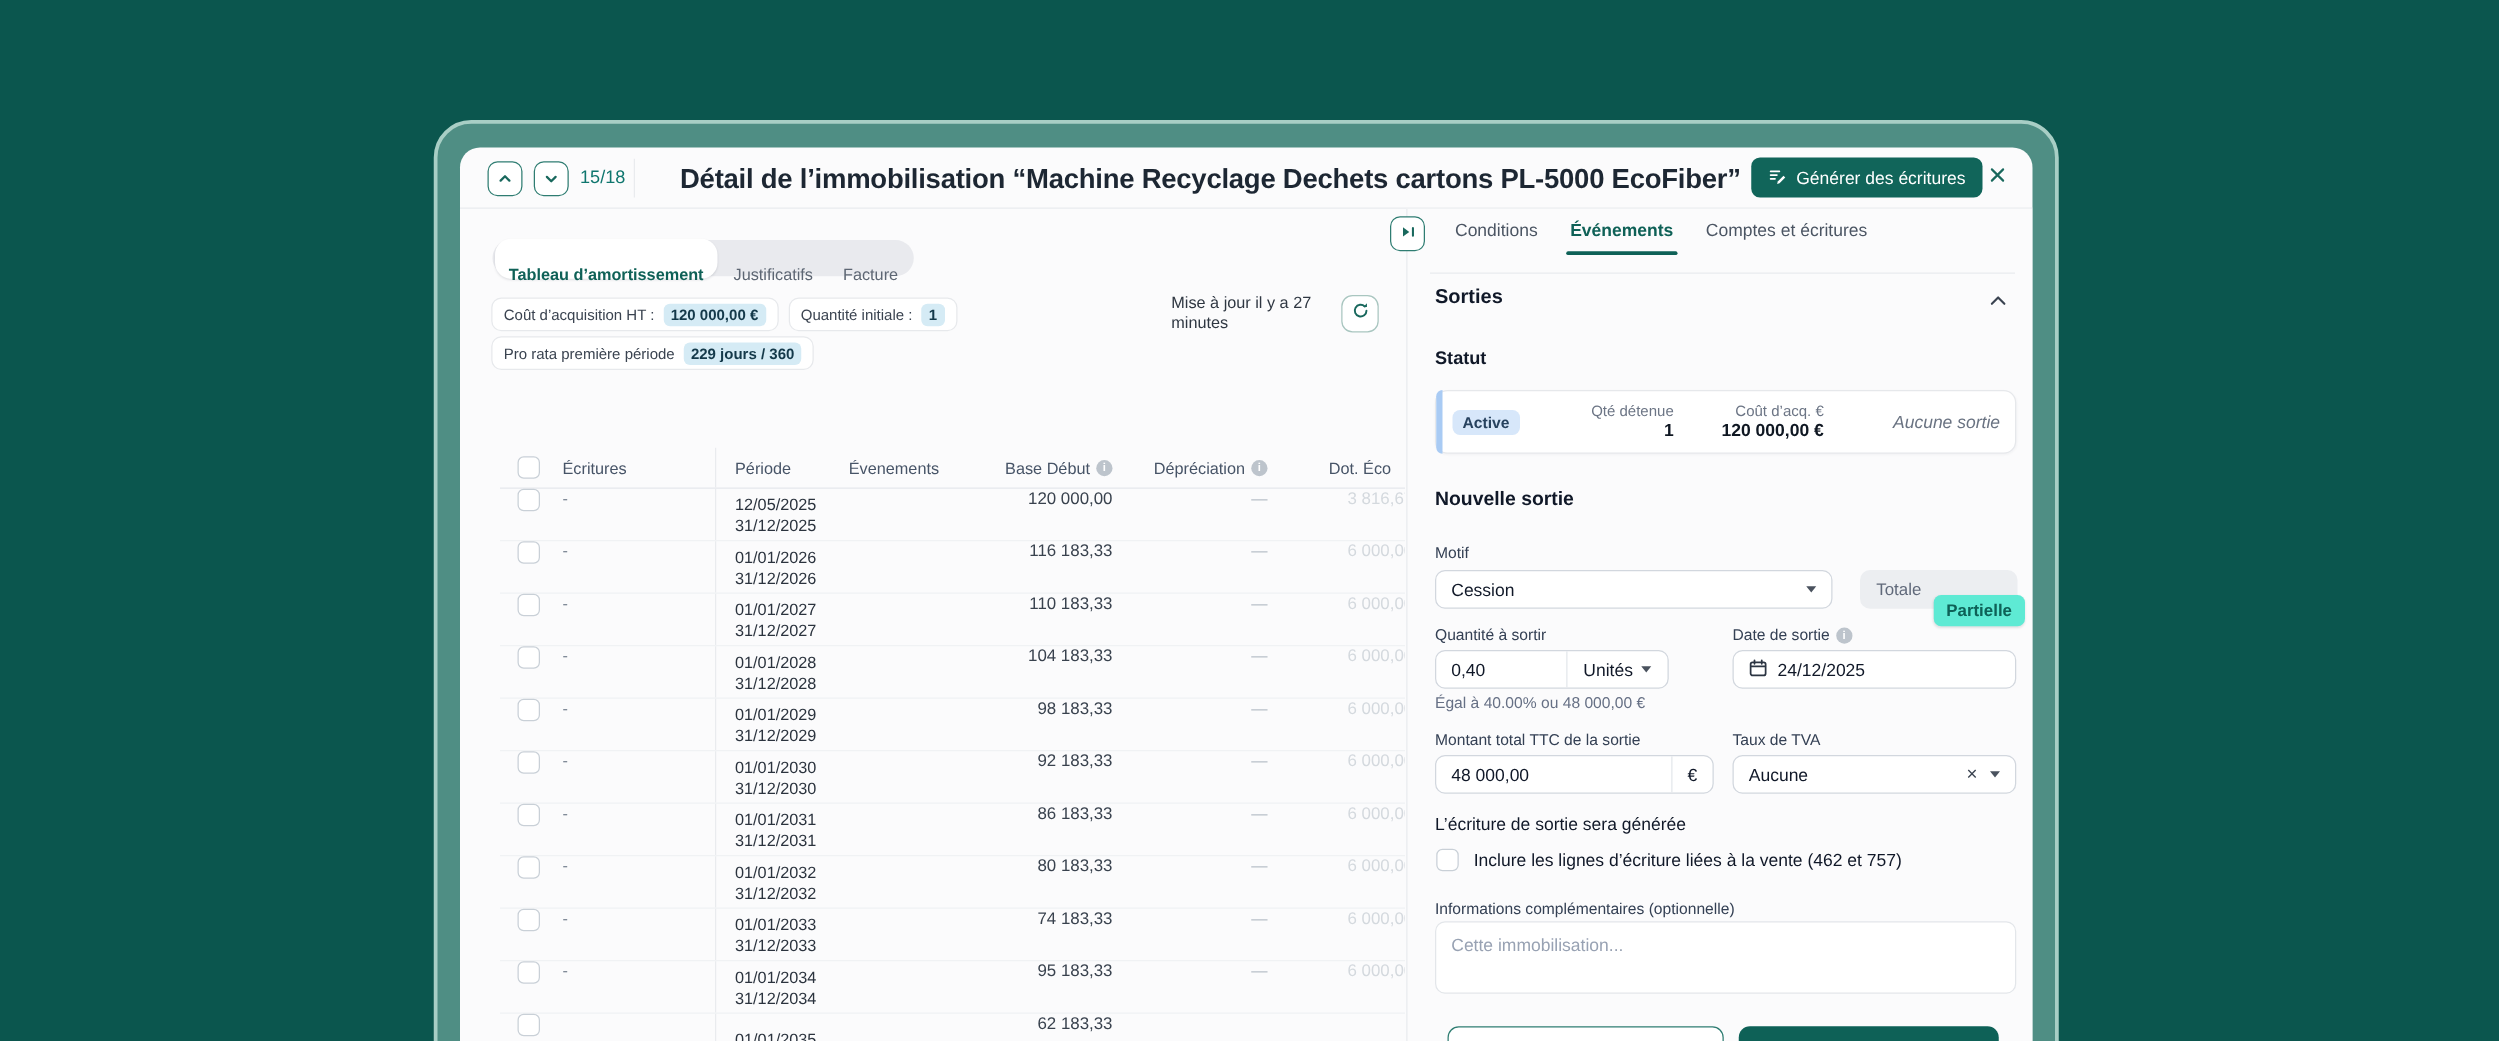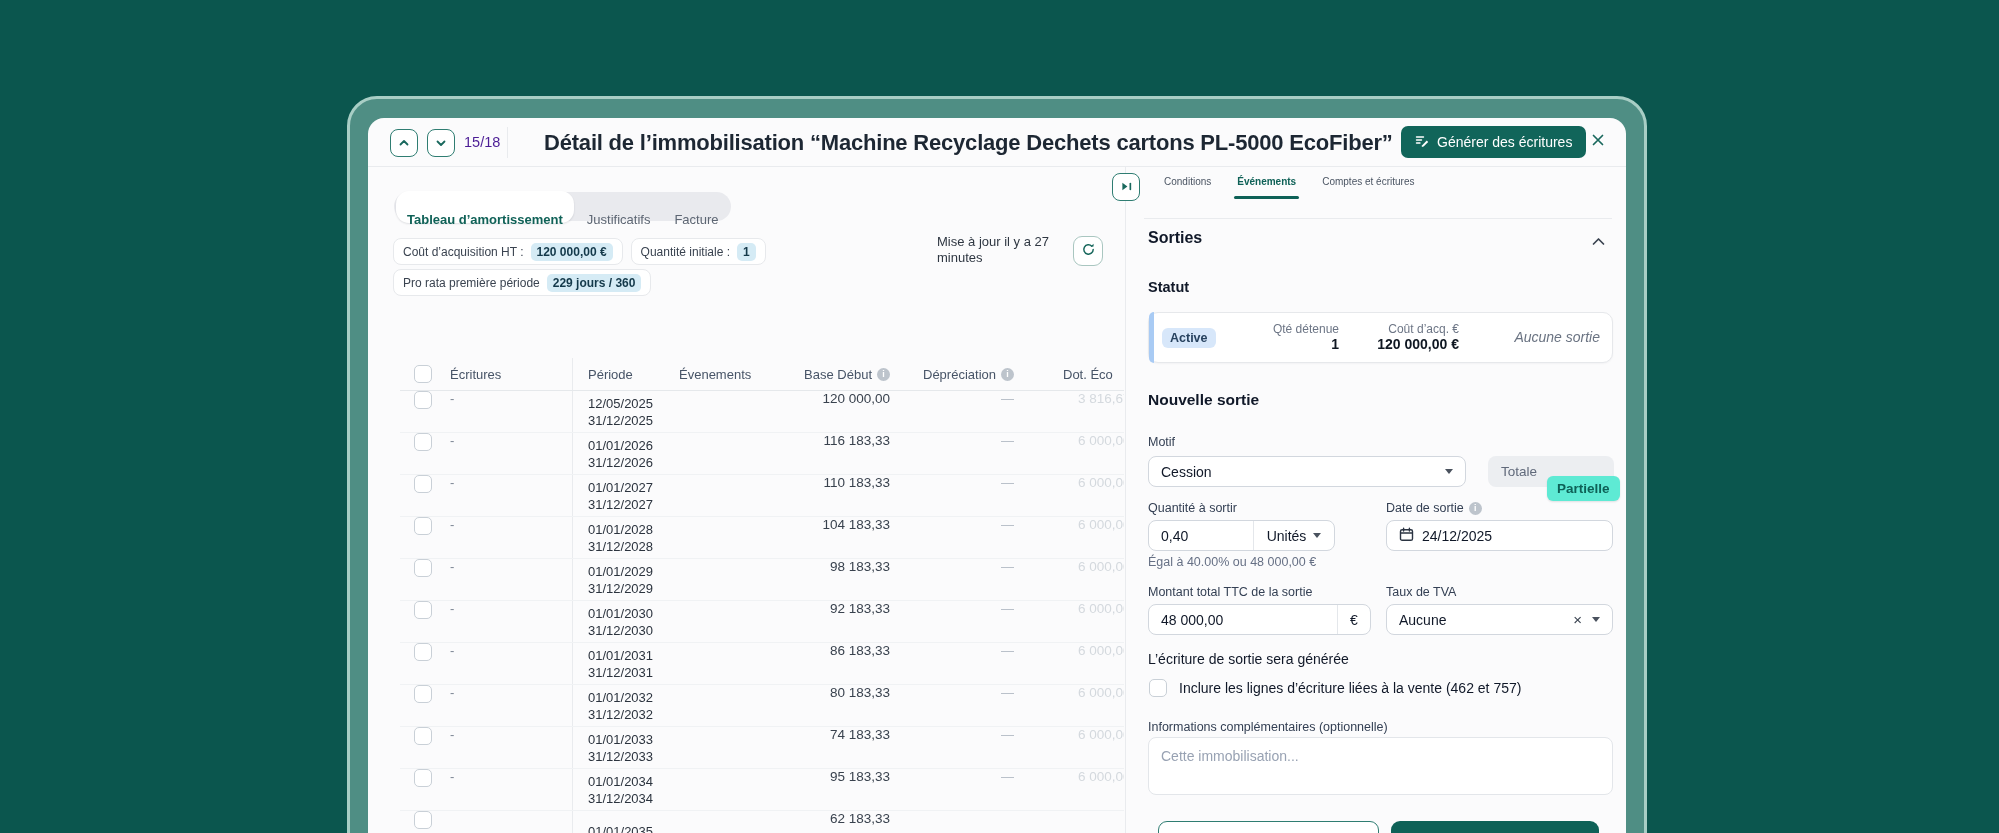--- a/index.html
+++ b/index.html
@@ -20,21 +20,21 @@
     background:#FBFBFC; border-radius:16px; overflow:hidden;
   }
   
   .m-header { position:absolute; left:0; top:0; width:100%; height:49px; border-bottom:1px solid #E9EBEE; }
   .nav-btn {
     position:absolute; top:11px; width:28px; height:28px; background:#fff;
     border:1.5px solid #2F7D72; border-radius:8px; display:flex; align-items:center; justify-content:center;
     cursor:pointer;
   }
   .nav-btn svg { display:block; }
-  .pager { position:absolute; left:96px; top:0; height:49px; line-height:49px; font-size:14.5px; font-weight:500; color:#4c1d95; }
+  .pager { position:absolute; left:96px; top:0; height:49px; line-height:49px; font-size:14.5px; font-weight:500; color:#0f766e; }
   .hsep { position:absolute; left:139px; top:9px; height:31px; width:1px; background:#E9EBEE; }
   .title { position:absolute; left:176px; top:0; height:49px; line-height:49px; font-size:22px; font-weight:700; color:#1D2733; letter-spacing:-0.2px; white-space:nowrap; }
   .gen-btn {
     position:absolute; left:1033px; top:8px; height:32px; padding:0 14px;
     background:#11655A; color:#fff; border:none; border-radius:7px;
     font-size:14px; font-weight:500; display:flex; align-items:center; gap:8px; cursor:pointer;
     font-family:"Liberation Sans", sans-serif;
   }
   .close-btn { position:absolute; left:1216px; top:10px; width:28px; height:28px; display:flex; align-items:center; justify-content:center; cursor:pointer; }
   
@@ -83,21 +83,21 @@
     width:13px; height:13px; border-radius:50%; background:#BDC4CC; color:#fff;
     font-size:9px; font-weight:700; display:inline-flex; align-items:center; justify-content:center; font-style:normal;
   }
   
   .rpanel { position:absolute; left:757px; top:49px; width:501px; bottom:0; border-left:1px solid #E9EBEE; background:#FBFBFC; }
   .collapse-btn {
     position:absolute; left:-14px; top:6px; width:28px; height:28px; background:#fff;
     border:1.5px solid #2F7D72; border-radius:8px; display:flex; align-items:center; justify-content:center; cursor:pointer;
   }
   .rtabs { position:absolute; left:38px; top:9px; display:flex; gap:26px; }
-  .rtab { font-size:10px; color:#4B5563; padding-bottom:12px; position:relative; cursor:pointer; white-space:nowrap; }
+  .rtab { font-size:14px; color:#4B5563; padding-bottom:12px; position:relative; cursor:pointer; white-space:nowrap; }
   .rtab.active { color:#0F6157; font-weight:700; }
   .rtab.active::after { content:""; position:absolute; left:-3px; right:-3px; bottom:0; height:3.5px; background:#0E6157; border-radius:2px; }
   .rdivider { position:absolute; left:18px; right:14px; top:51px; height:1px; background:#E9EBEE; }
   .sec-title { position:absolute; left:22px; top:62px; font-size:16px; font-weight:700; color:#101828; }
   .sec-chevron { position:absolute; left:466px; top:65px; cursor:pointer; }
   .sub-title { position:absolute; left:22px; top:112px; font-size:14.5px; font-weight:700; color:#101828; }
   .status-card {
     position:absolute; left:22px; top:145px; width:465px; height:51px;
     background:#fff; border:1px solid #E6E8EB; border-radius:10px; box-shadow:0 1px 2px rgba(16,24,40,.04);
   }

